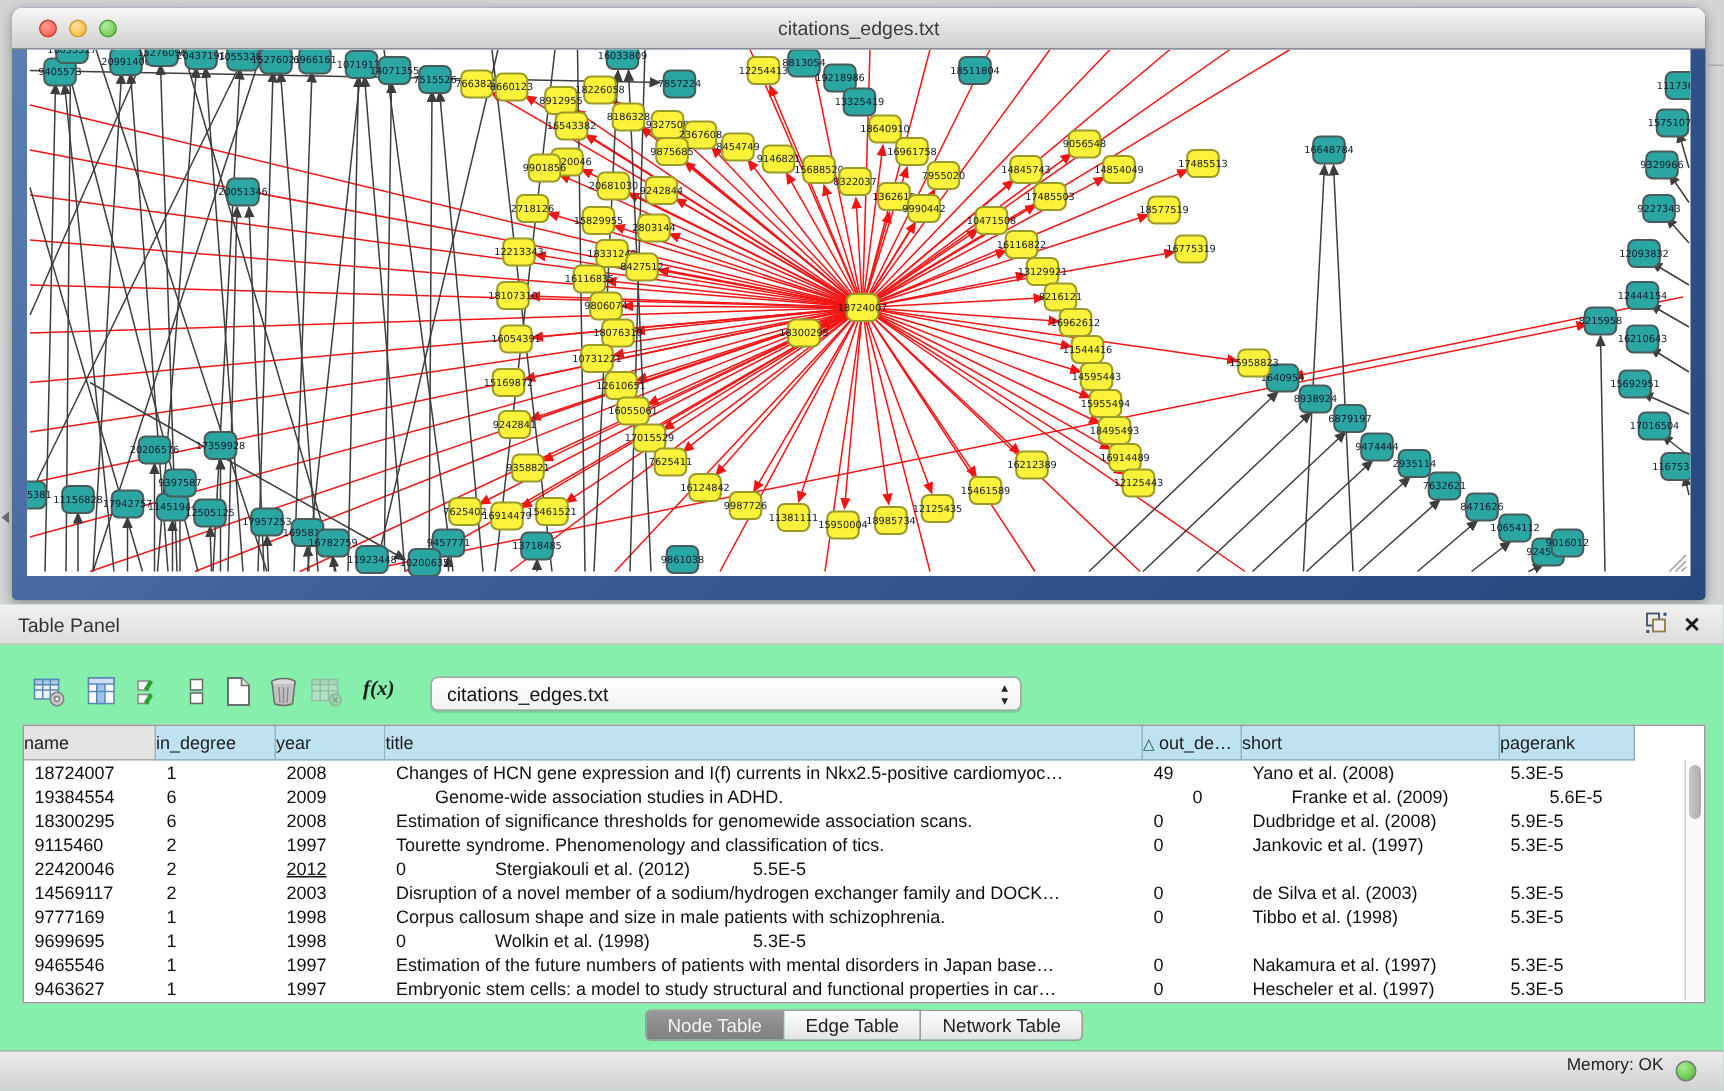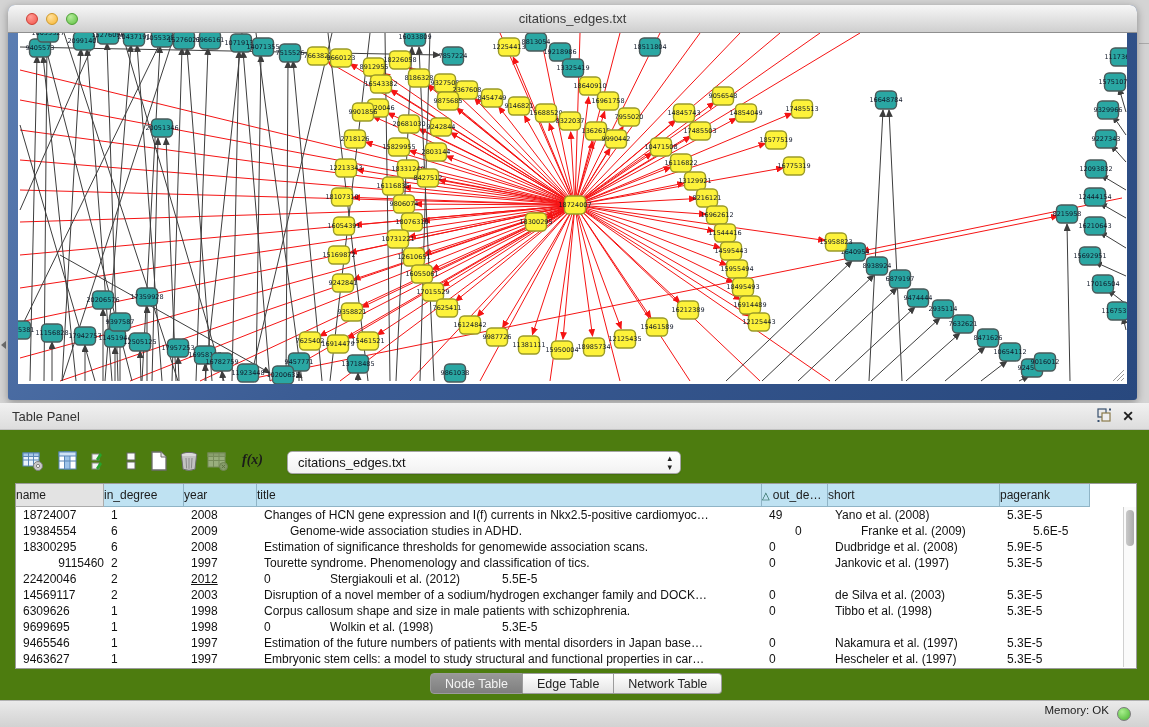--- a/index.html
+++ b/index.html
@@ -31,21 +31,21 @@
     font-size:13px;color:#3a3a3a;
   }
   .canvas{
     position:absolute;left:10px;top:28px;width:1109px;height:351px;
     background:#ffffff;overflow:hidden;
   }
   .grip{position:absolute;right:2px;bottom:2px;width:16px;height:16px;}
   
   .table-panel{
     position:absolute;left:0;top:403px;width:1149px;height:324px;
-    background:#4d7c0f;
+    background:#86efac;
   }
   .panel-header{
     position:absolute;left:0;top:0;width:100%;height:27px;
     background:linear-gradient(#f1f1f1,#dddddd);
     border-bottom:1px solid #c2c2c2;box-sizing:border-box;
   }
   .panel-title{position:absolute;left:12px;top:6px;font-size:13px;color:#333;}
   .panel-btn{position:absolute;top:5px;width:18px;height:17px;text-align:center;cursor:default;}
   .float-btn{right:36px;}
   .close-btn{right:12px;font-size:14px;font-weight:bold;color:#1d1d1d;line-height:17px;}
@@ -970,21 +970,21 @@
         <div class="tr">
           <div class="td" style="width: 88px;">18300295</div>
           <div class="td" style="width: 80px;">6</div>
           <div class="td" style="width: 73px;">2008</div>
           <div class="td" style="width: 505px;">Estimation of significance thresholds for genomewide association scans.</div>
           <div class="td" style="width: 66px;">0</div>
           <div class="td" style="width: 172px;">Dudbridge et al. (2008)</div>
           <div class="td" style="width: 90px;">5.9E-5</div>
         </div>
         <div class="tr">
-          <div class="td" style="width: 88px; text-align: right;">9115460</div>
+          <div class="td" style="width: 88px;">9115460</div>
           <div class="td" style="width: 80px;">2</div>
           <div class="td" style="width: 73px;">1997</div>
           <div class="td" style="width: 505px;">Tourette syndrome. Phenomenology and classification of tics.</div>
           <div class="td" style="width: 66px;">0</div>
           <div class="td" style="width: 172px;">Jankovic et al. (1997)</div>
           <div class="td" style="width: 90px;">5.3E-5</div>
         </div>
         <div class="tr">
           <div class="td" style="width: 88px;">22420046</div>
           <div class="td" style="width: 80px;">2</div>
@@ -996,21 +996,21 @@
         <div class="tr">
           <div class="td" style="width: 88px;">14569117</div>
           <div class="td" style="width: 80px;">2</div>
           <div class="td" style="width: 73px;">2003</div>
           <div class="td" style="width: 505px;">Disruption of a novel member of a sodium/hydrogen exchanger family and DOCK…</div>
           <div class="td" style="width: 66px;">0</div>
           <div class="td" style="width: 172px;">de Silva et al. (2003)</div>
           <div class="td" style="width: 90px;">5.3E-5</div>
         </div>
         <div class="tr">
-          <div class="td" style="width: 88px;">6309626</div>
+          <div class="td" style="width: 88px;">9777169</div>
           <div class="td" style="width: 80px;">1</div>
           <div class="td" style="width: 73px;">1998</div>
           <div class="td" style="width: 505px;">Corpus callosum shape and size in male patients with schizophrenia.</div>
           <div class="td" style="width: 66px;">0</div>
           <div class="td" style="width: 172px;">Tibbo et al. (1998)</div>
           <div class="td" style="width: 90px;">5.3E-5</div>
         </div>
         <div class="tr">
           <div class="td" style="width: 88px;">9699695</div>
           <div class="td" style="width: 80px;">1</div>

